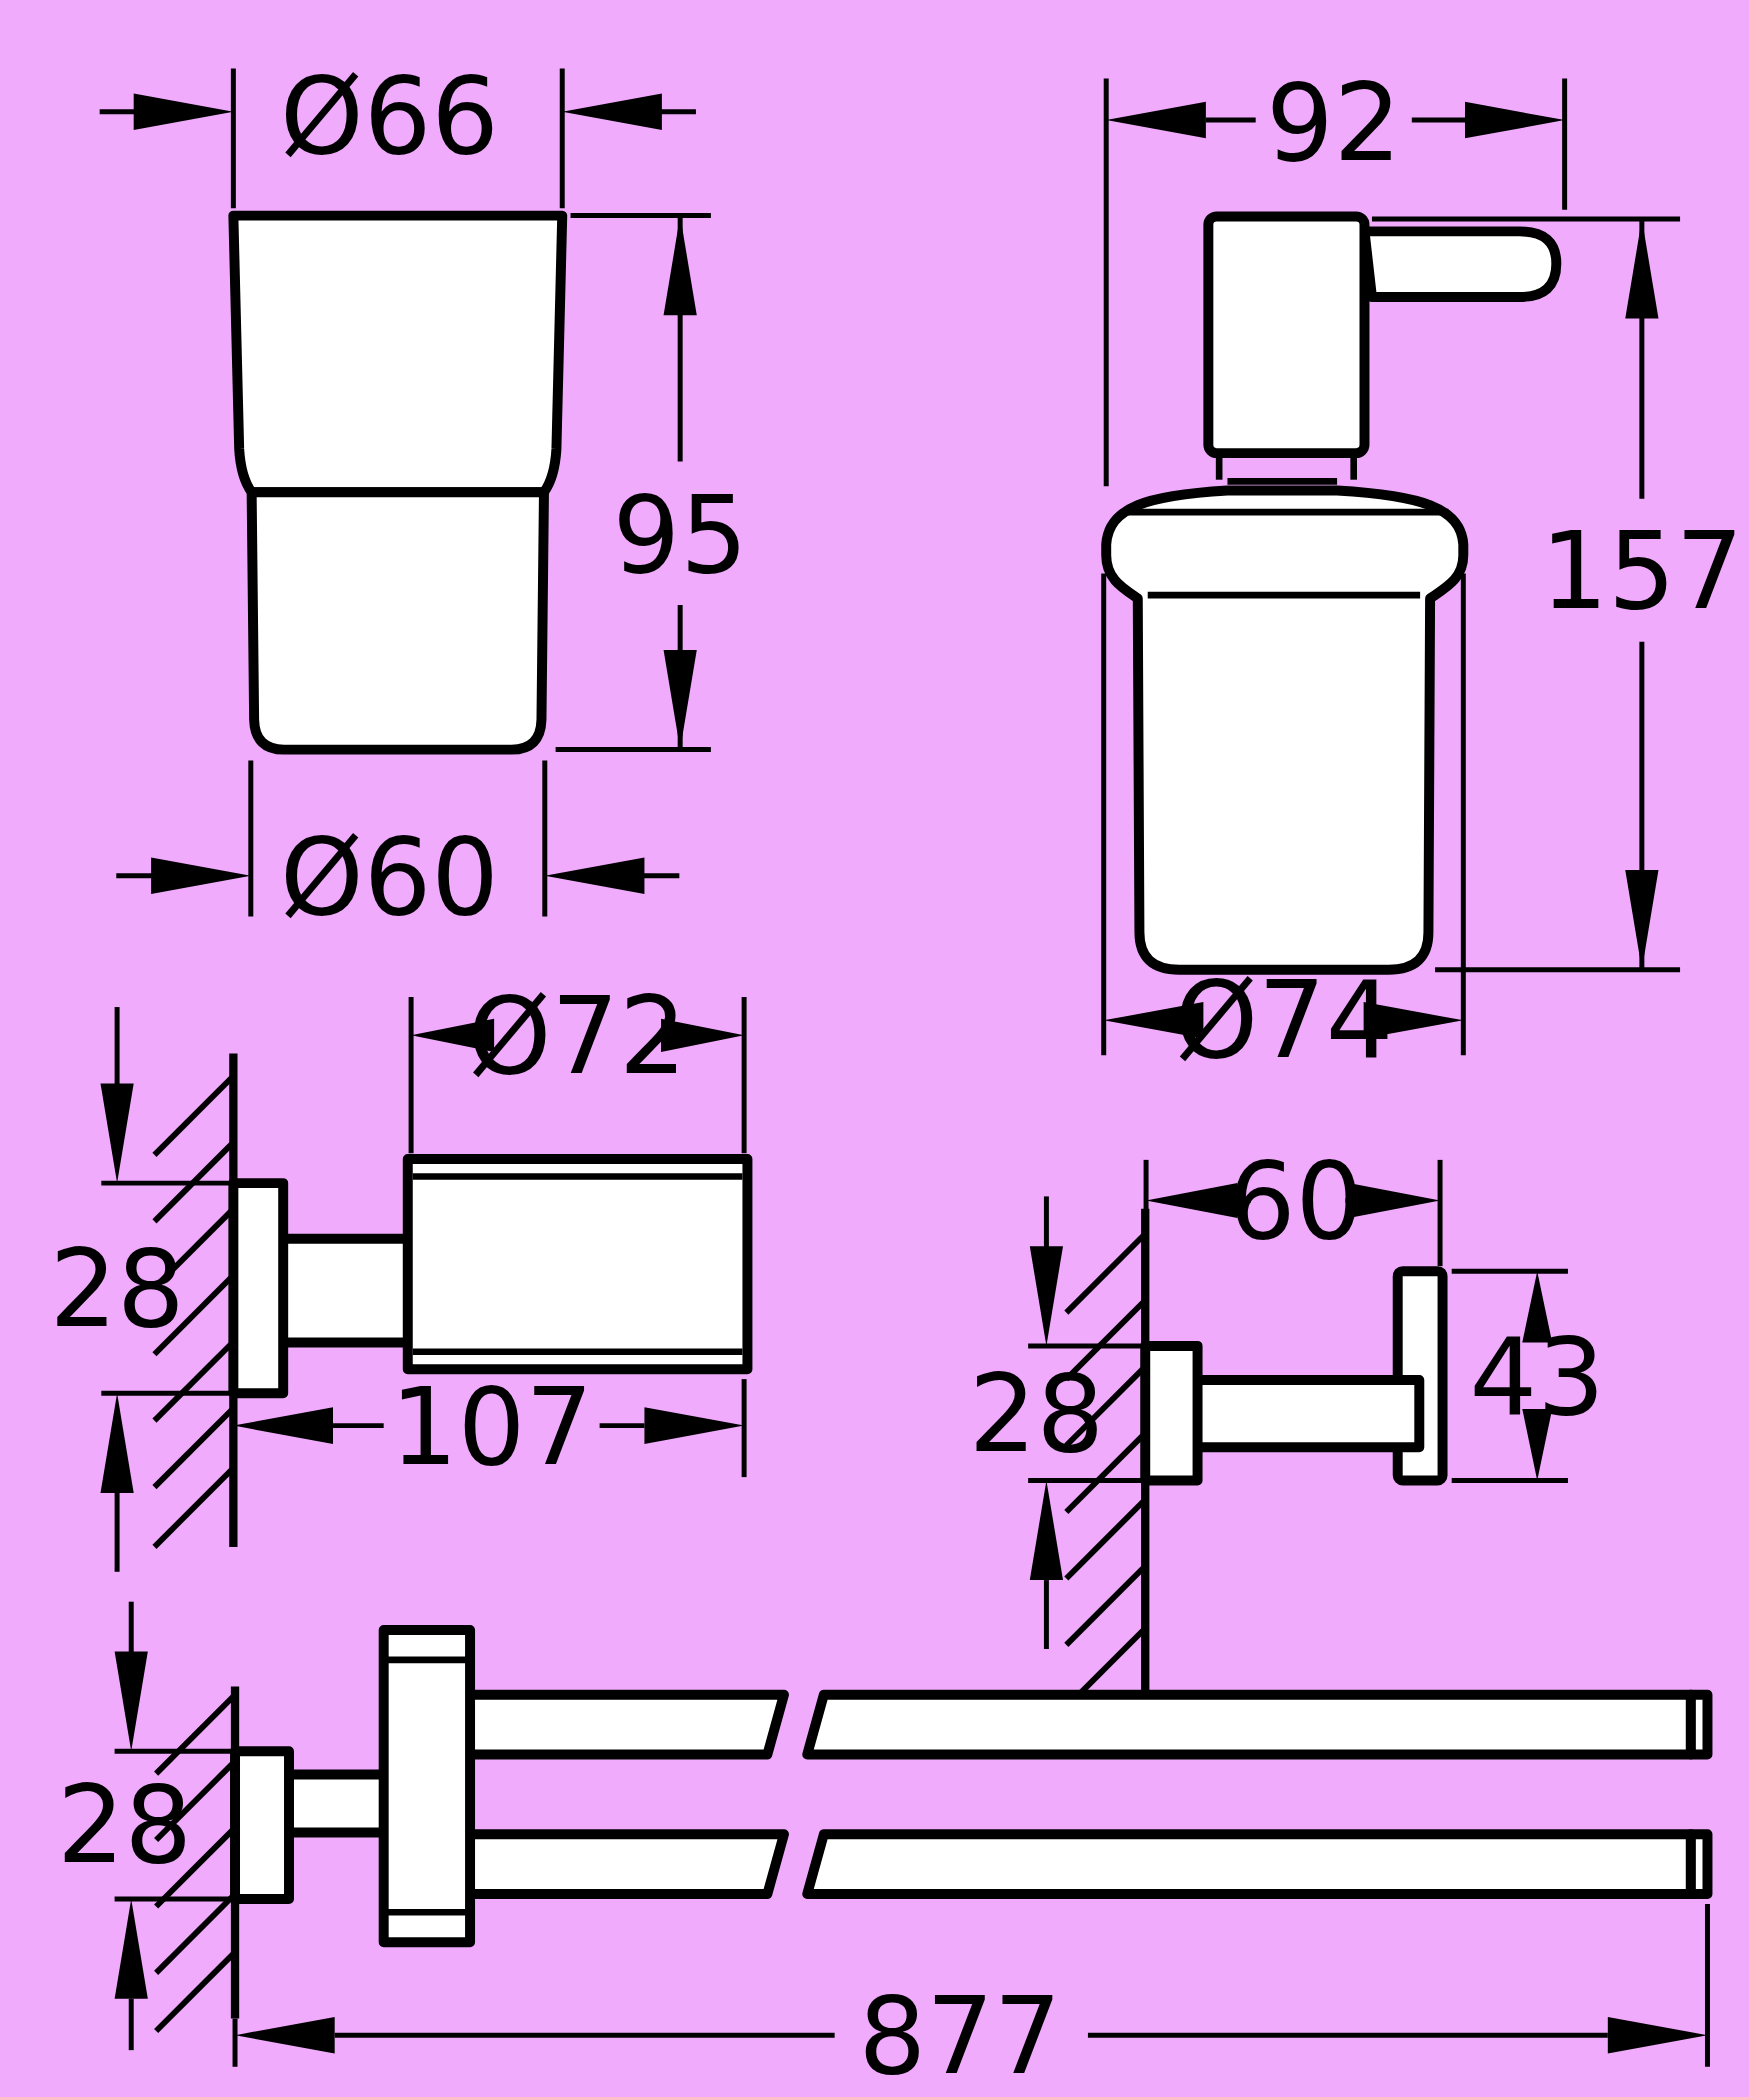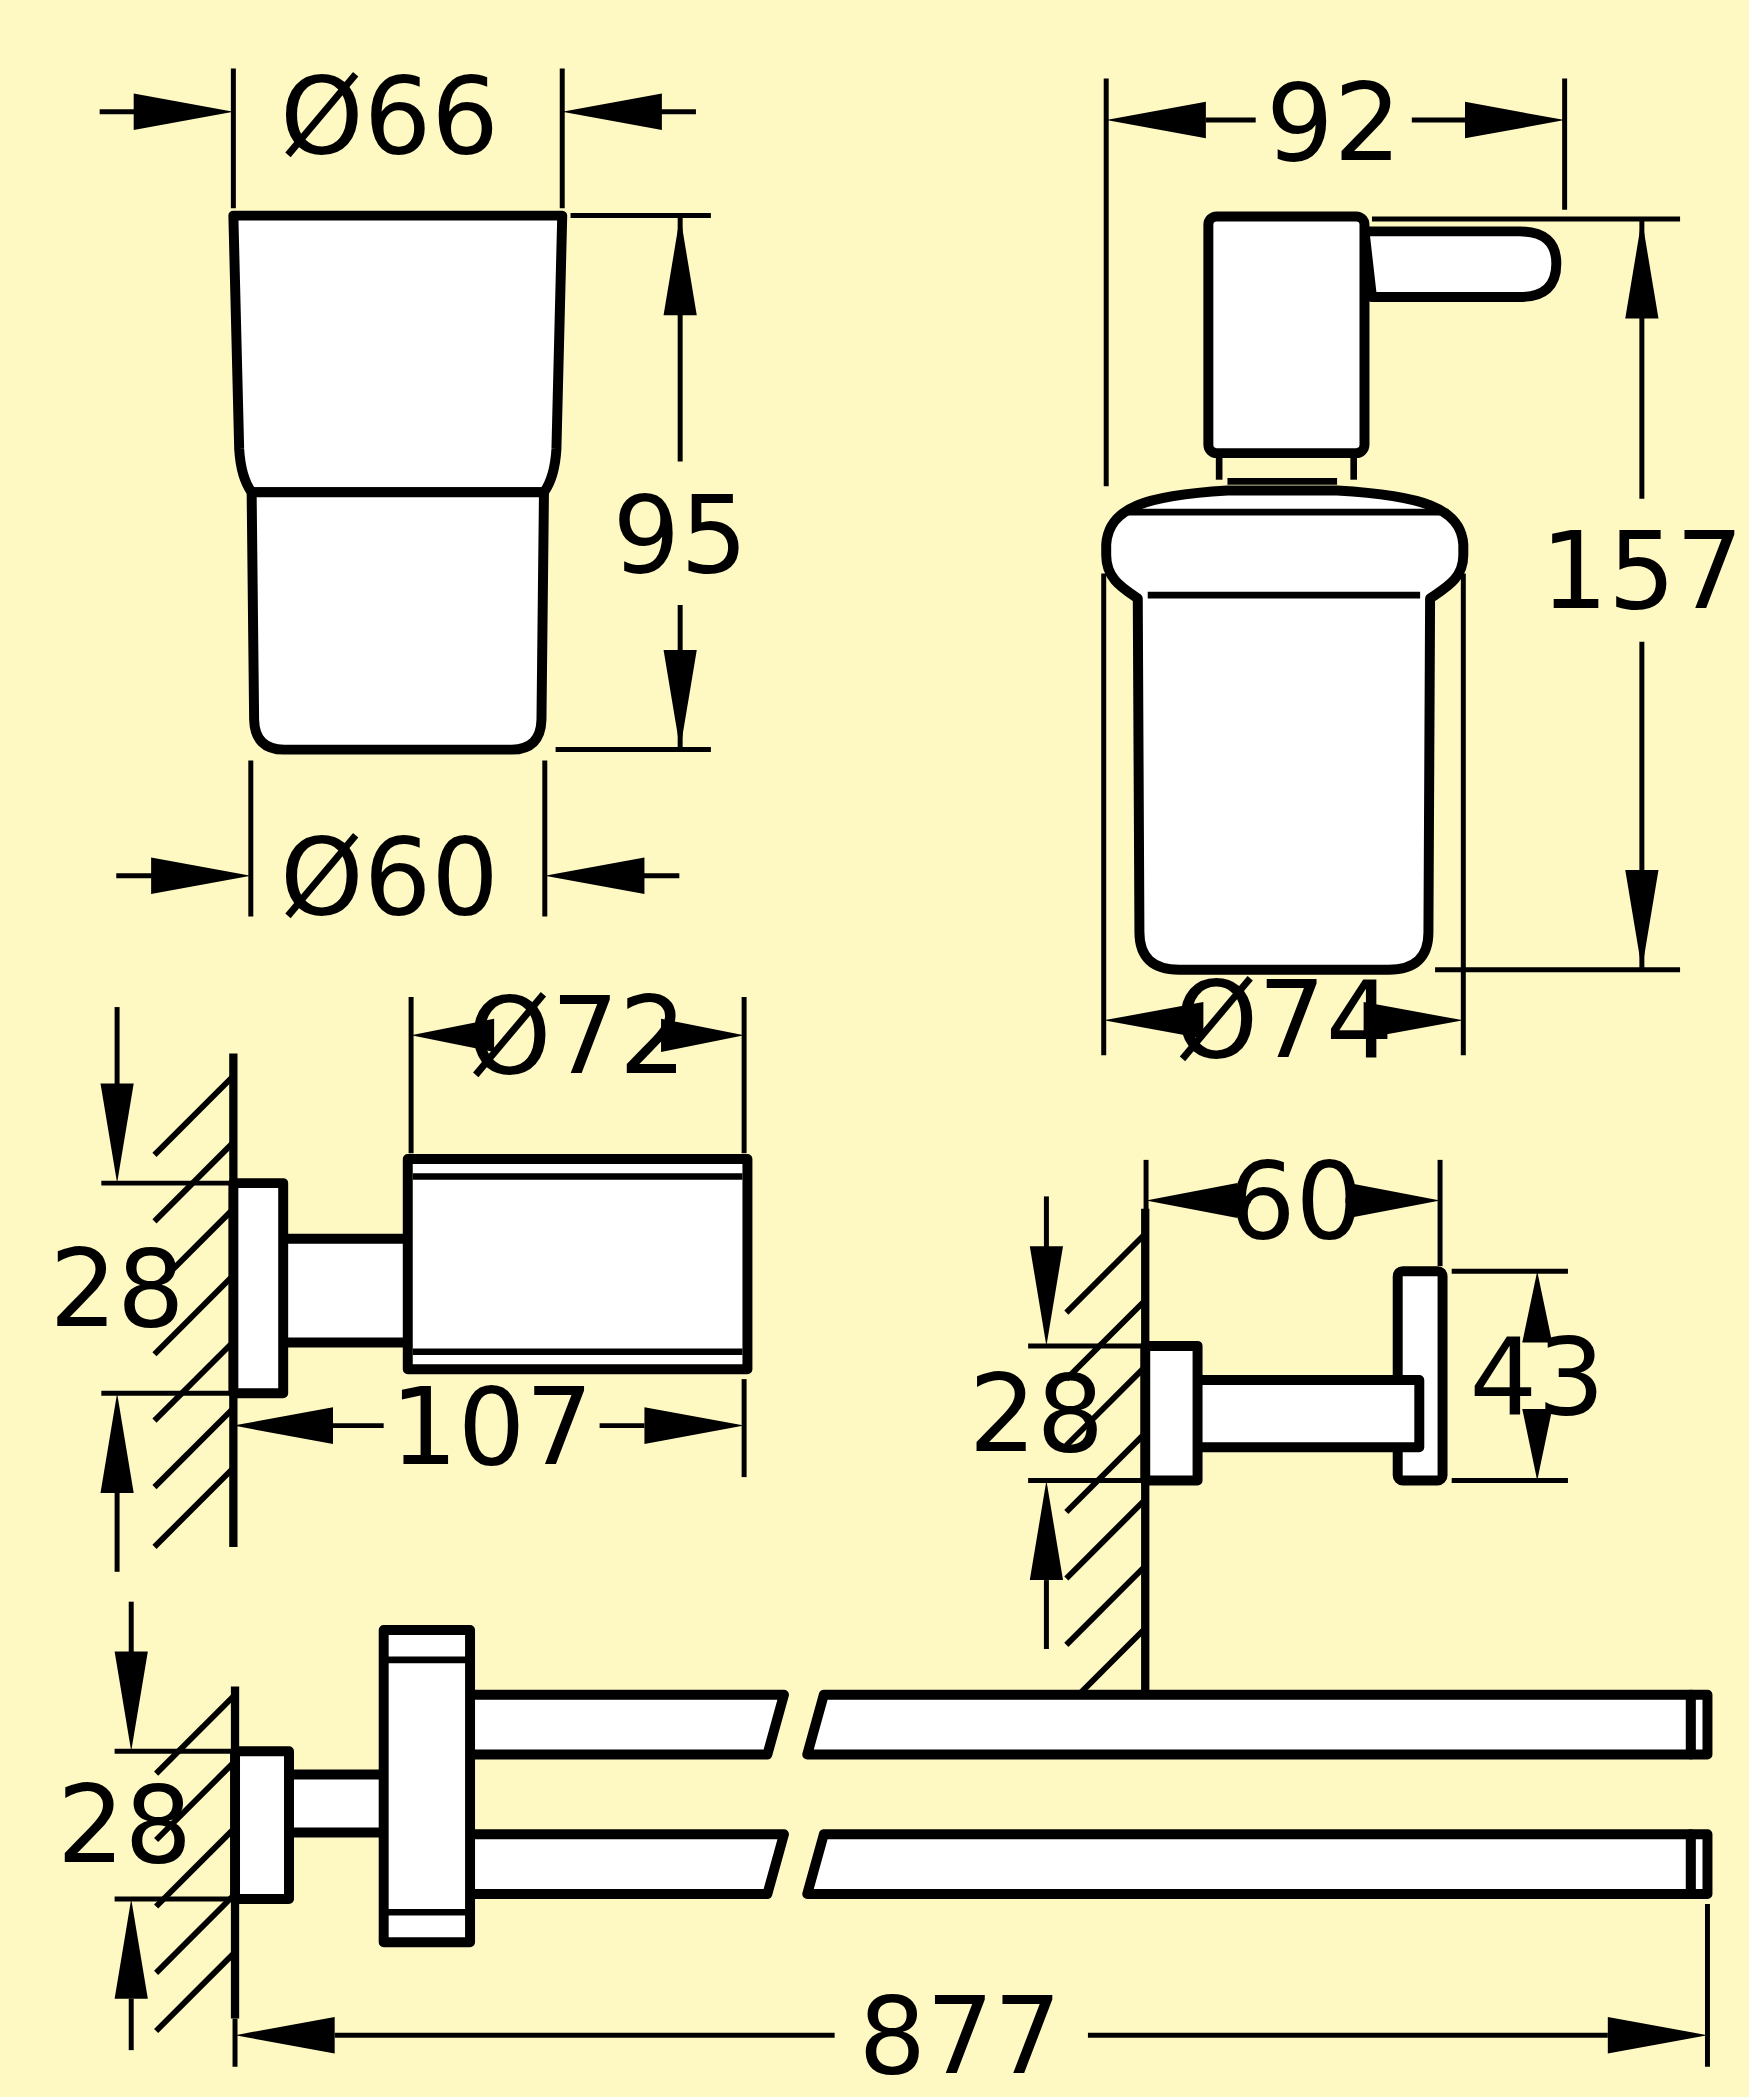--- a/index.html
+++ b/index.html
@@ -1,16 +1,16 @@
 <!DOCTYPE html>
 <html style="font-size:13.3px"><head>
 <meta charset="utf-8">
 <style>
   html,body{margin:0;padding:0;background:#ffffff;}
-  .stage{width:1749px;height:2098px;background:#fef9c3;margin:0 auto;}
+  .stage{width:1749px;height:2098px;background:#f0abfc;margin:0 auto;}
   svg{display:block;width:100%;height:100%;}
   .outline{fill:#ffffff;stroke:#000000;stroke-width:12;stroke-linejoin:round;}
   .outline-thin{fill:none;stroke:#000000;stroke-width:8;}
   .dim{fill:none;stroke:#000000;stroke-width:6;}
   .arrow{fill:#000000;stroke:none;}
   .hatch{stroke:#000000;stroke-width:7;}
   .dimtext{font-family:"DejaVu Sans","Liberation Sans",sans-serif;font-size:128px;fill:#000000;text-anchor:middle;}
 </style>
 </head>
 <body>

